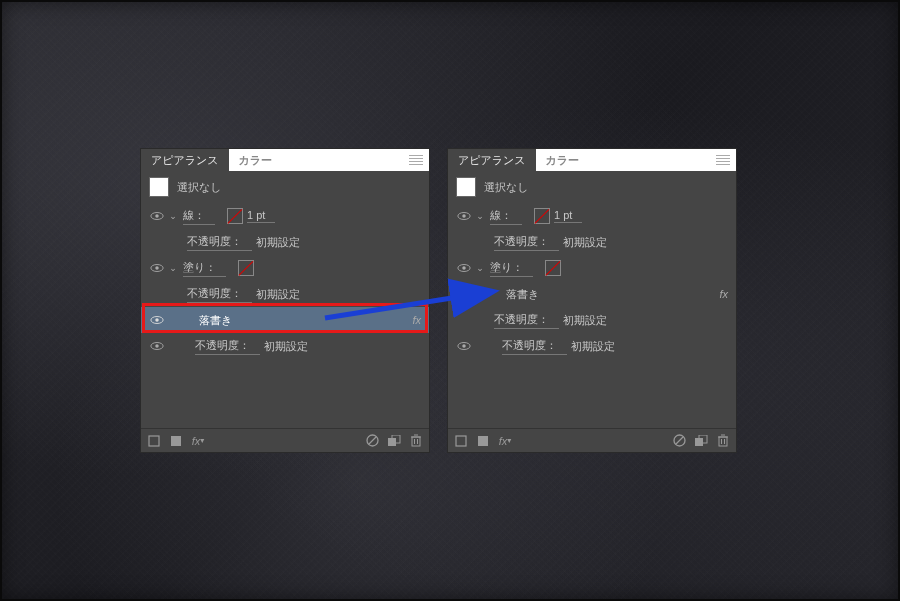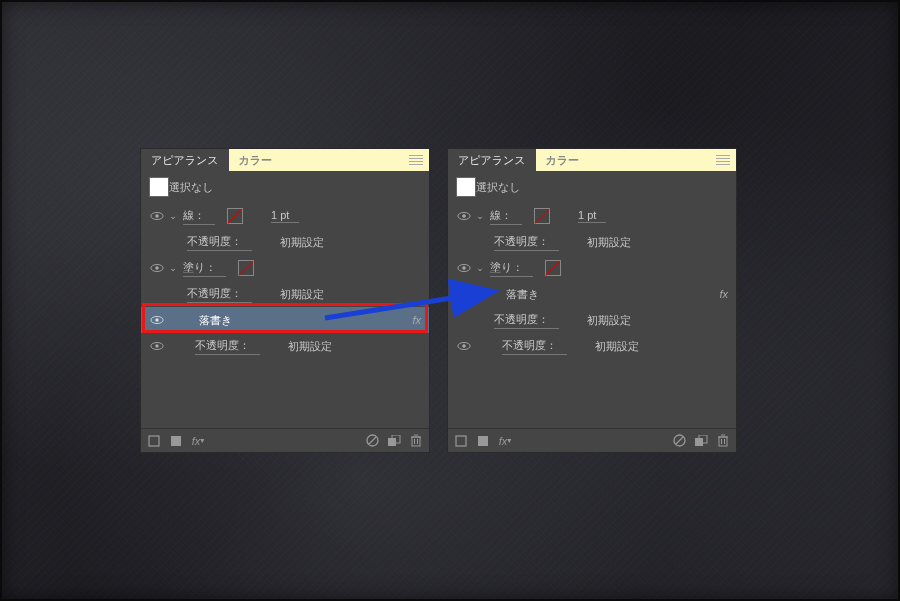--- a/index.html
+++ b/index.html
@@ -44,21 +44,21 @@
       border: 1px solid #2a2a2a;
       font-size: 11px;
       color: #c8c8c8;
       display: flex;
       flex-direction: column;
     }
     .panel-left { left: 140px; top: 148px; }
     .panel-right { left: 447px; top: 148px; }
     .tabs {
       display: flex;
-      background: #fef9c3;
+      background: #ffffff;
       height: 22px;
       align-items: center;
       position: relative;
     }
     .tab {
       padding: 4px 10px;
       font-size: 11px;
       display: flex;
       align-items: center;
     }
@@ -76,20 +76,21 @@
       gap: 2px;
     }
     .menu-icon span {
       height: 1px;
       background: #aaa;
     }
     .header-row {
       display: flex;
       align-items: center;
       padding: 6px 8px;
+      gap: 8px;
     }
     .swatch-large {
       width: 20px;
       height: 20px;
       background: #fff;
       border: 1px solid #666;
     }
     .row {
       display: flex;
       align-items: center;
@@ -121,21 +122,21 @@
     .swatch-small.none::after {
       content: '';
       position: absolute;
       width: 140%;
       height: 1px;
       background: #d00;
       top: 50%;
       left: -20%;
       transform: rotate(-45deg);
     }
-    .value { margin-left: 28px; }
+    .value { margin-left: 4px; }
     .indent-1 { padding-left: 46px; }
     .indent-2 { padding-left: 58px; }
     .fx-badge {
       position: absolute;
       right: 8px;
       font-style: italic;
       color: #aaa;
       font-size: 11px;
     }
     .row.selected {

